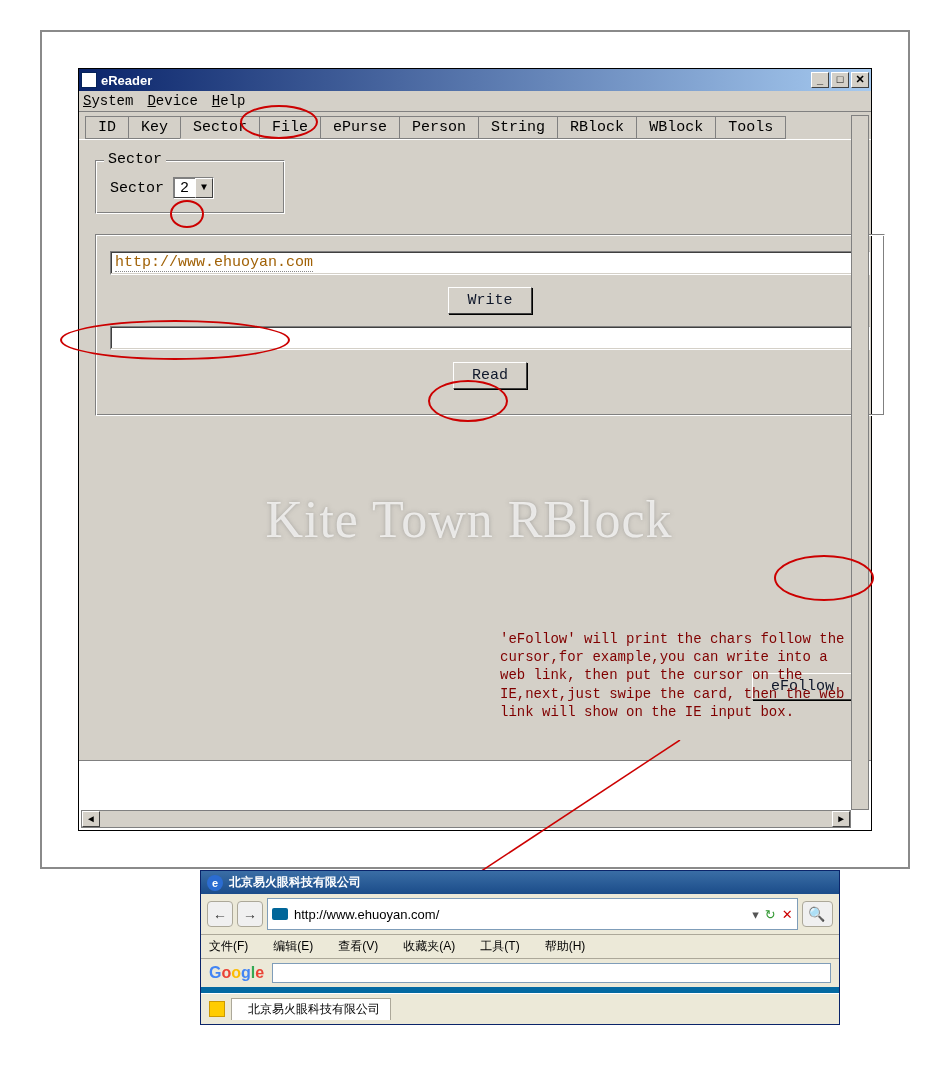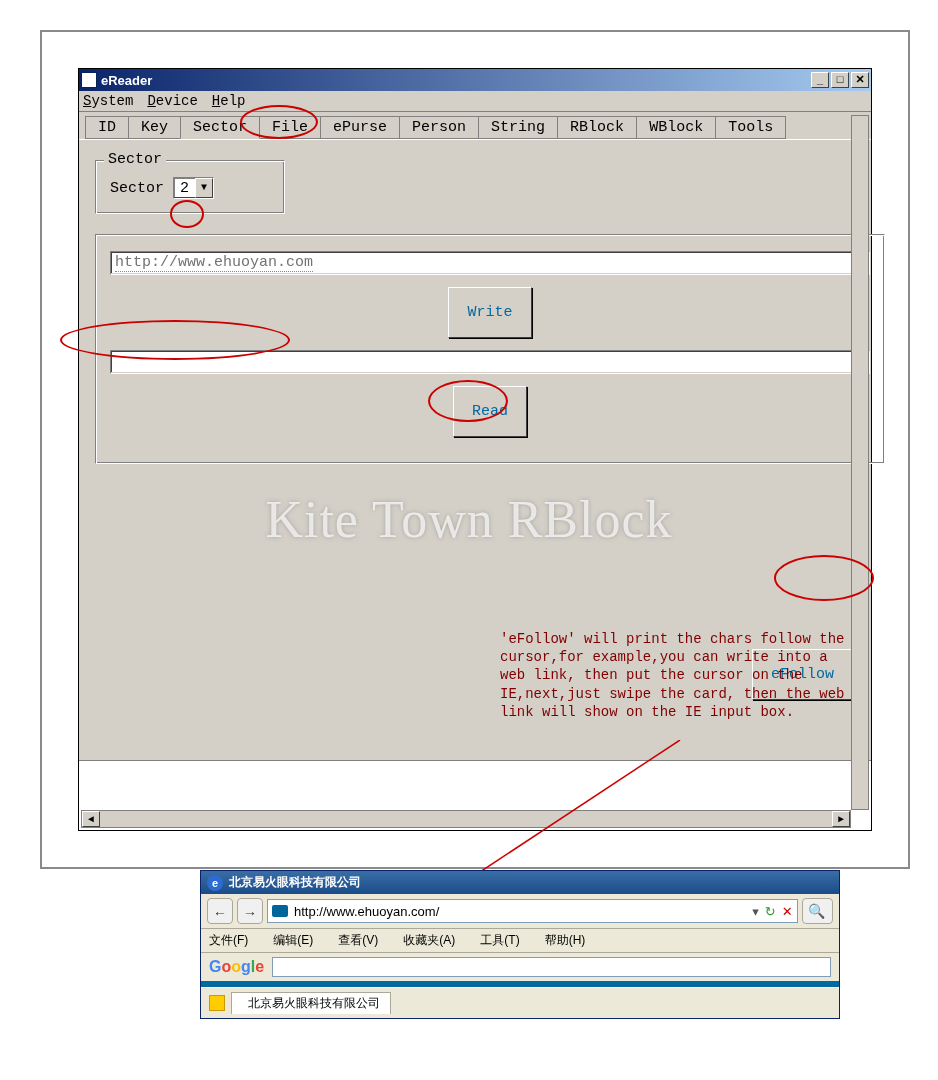--- a/index.html
+++ b/index.html
@@ -147,32 +147,32 @@
     width: 100%;
     height: 24px;
     background:#fff;
     border: 1px solid #808080;
     border-right-color:#fff;
     border-bottom-color:#fff;
     box-shadow: inset -1px -1px 0 #d4d0c8, inset 1px 1px 0 #404040;
     padding: 2px 4px;
     font-family: "Courier New", monospace;
     font-size: 15px;
-    color:#737373;
+    color:#a16207;
   }
   .btn {
     background:#d4d0c8;
     border: 1px solid #fff;
     border-right-color:#404040;
     border-bottom-color:#404040;
     box-shadow: 1px 1px 0 #000;
-    padding: 16px 18px;
+    padding: 4px 18px;
     font-family: "Courier New", monospace;
     font-size: 15px;
-    color:#0369a1;
+    color:#0f172a;
   }
   .btn-row { text-align:center; margin: 12px 0; }
   .efollow-btn {
     position: absolute;
     right: 18px;
     bottom: 60px;
   }
   .bottom-zone {
     background:#fff;
     height:70px;
@@ -255,21 +255,21 @@
     display:flex;align-items:center;gap:4px;padding:4px 6px;
     background:#ece9d8;border-bottom:1px solid #aca899;
   }
   .ie-navbtn {
     width:26px;height:26px;border:1px solid #aca899;border-radius:4px;
     display:inline-flex;align-items:center;justify-content:center;background:#f0f0f0;
     font-size:14px;color:#333;
   }
   .ie-addr {
     flex:1;
-    background:#fff;border:1px solid #7f9db9;height:24px;
+    background:#fff;border:1px solid #7f9db9;height:32px;
     display:flex;align-items:center;padding:0 4px;gap:6px;
     font-family: Tahoma, sans-serif;font-size:13px;
   }
   .ie-addr .favicon{width:16px;height:12px;background:#069;border-radius:2px;}
   .ie-menu {
     display:flex;gap:25px;padding:3px 8px;font-size:12px;border-bottom:1px solid #aca899;
   }
   .ie-google {
     display:flex;align-items:center;gap:8px;padding:4px 8px;border-bottom:6px solid #0369a1;
   }

